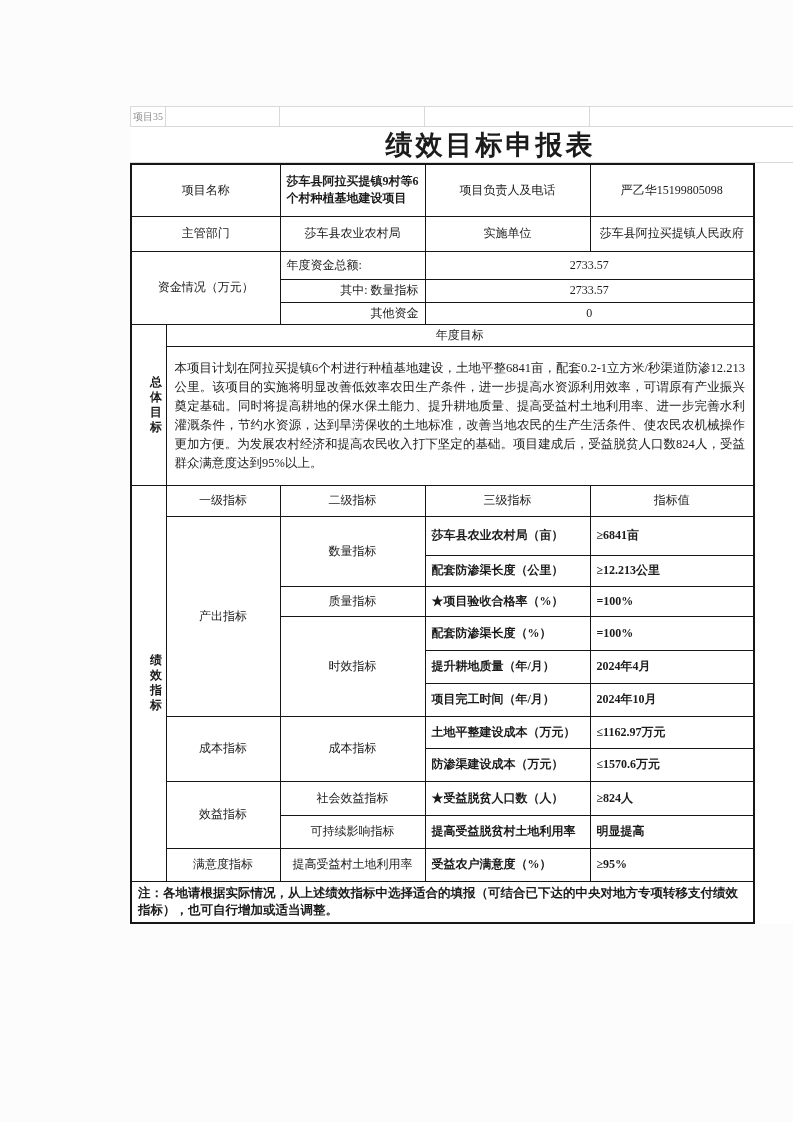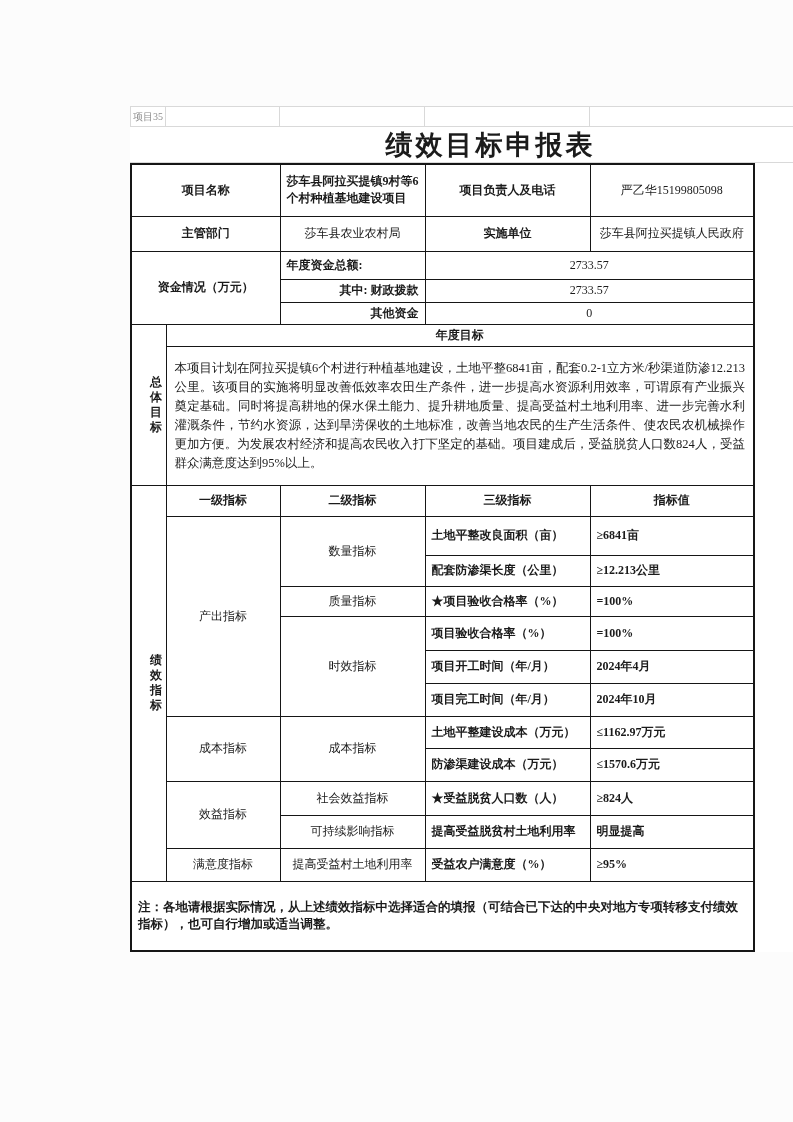--- a/index.html
+++ b/index.html
@@ -41,27 +41,27 @@
     width:623px; border-collapse:collapse; table-layout:fixed;
     border:2px solid #161616; font-size:12px; background:#fff;
   }
   table.main td {
     border:1px solid #161616; padding:2px 4px;
     vertical-align:middle; overflow:hidden; word-break:break-all;
   }
   .c { text-align:center; }
   .l { text-align:left; padding-left:6px !important;font-weight:bold; }
   .r { text-align:right; padding-right:6px !important; }
-  .b { font-weight:bold; }
+  .b { font-weight:normal; }
   .side-label { padding:0 18px !important; text-align:center; line-height:15px; font-weight:bold; }
   .goal-text {
     text-align:justify; line-height:19px; padding:12px 8px !important;
     font-size:12.5px; vertical-align:top;
   }
-  .note-cell { font-weight:bold; font-size:12.5px; line-height:17px; padding:17px 6px !important; }
+  .note-cell { font-weight:bold; font-size:12.5px; line-height:17px; padding:3px 6px !important; }
 </style>
 </head>
 <body>
 
 <div class="sheet">
 
   <div class="grid-strip">
     <div class="gcell gc1 corner-label">项目35</div>
     <div class="gcell gc2"></div>
     <div class="gcell gc3"></div>
@@ -96,21 +96,21 @@
       <td class="c b">实施单位</td>
       <td class="c">莎车县阿拉买提镇人民政府</td>
     </tr>
 
     <tr style="height:28px">
       <td colspan="2" rowspan="3" class="c b">资金情况（万元）</td>
       <td class="l b">年度资金总额:</td>
       <td colspan="2" class="c">2733.57</td>
     </tr>
     <tr style="height:23px">
-      <td class="r b">其中: 财政拨款</td>
+      <td class="r b">其中: 数量指标</td>
       <td colspan="2" class="c">2733.57</td>
     </tr>
     <tr style="height:22px">
       <td class="r b">其他资金</td>
       <td colspan="2" class="c">0</td>
     </tr>
 
     <tr style="height:22px">
       <td rowspan="2" class="side-label">总体目标</td>
       <td colspan="4" class="c b">年度目标</td>
@@ -123,39 +123,39 @@
       <td rowspan="12" class="side-label">绩效指标</td>
       <td class="c b">一级指标</td>
       <td class="c b">二级指标</td>
       <td class="c b">三级指标</td>
       <td class="c b">指标值</td>
     </tr>
 
     <tr style="height:39px">
       <td rowspan="6" class="c">产出指标</td>
       <td rowspan="2" class="c">数量指标</td>
-      <td class="l">土地平整改良面积（亩）</td>
+      <td class="l">莎车县农业农村局（亩）</td>
       <td class="l">≥6841亩</td>
     </tr>
     <tr style="height:31px">
       <td class="l">配套防渗渠长度（公里）</td>
       <td class="l">≥12.213公里</td>
     </tr>
     <tr style="height:30px">
       <td class="c">质量指标</td>
       <td class="l">★项目验收合格率（%）</td>
       <td class="l">=100%</td>
     </tr>
     <tr style="height:34px">
       <td rowspan="3" class="c">时效指标</td>
-      <td class="l">项目验收合格率（%）</td>
+      <td class="l">配套防渗渠长度（%）</td>
       <td class="l">=100%</td>
     </tr>
     <tr style="height:33px">
-      <td class="l">项目开工时间（年/月）</td>
+      <td class="l">提升耕地质量（年/月）</td>
       <td class="l">2024年4月</td>
     </tr>
     <tr style="height:33px">
       <td class="l">项目完工时间（年/月）</td>
       <td class="l">2024年10月</td>
     </tr>
 
     <tr style="height:32px">
       <td rowspan="2" class="c">成本指标</td>
       <td rowspan="2" class="c">成本指标</td>

